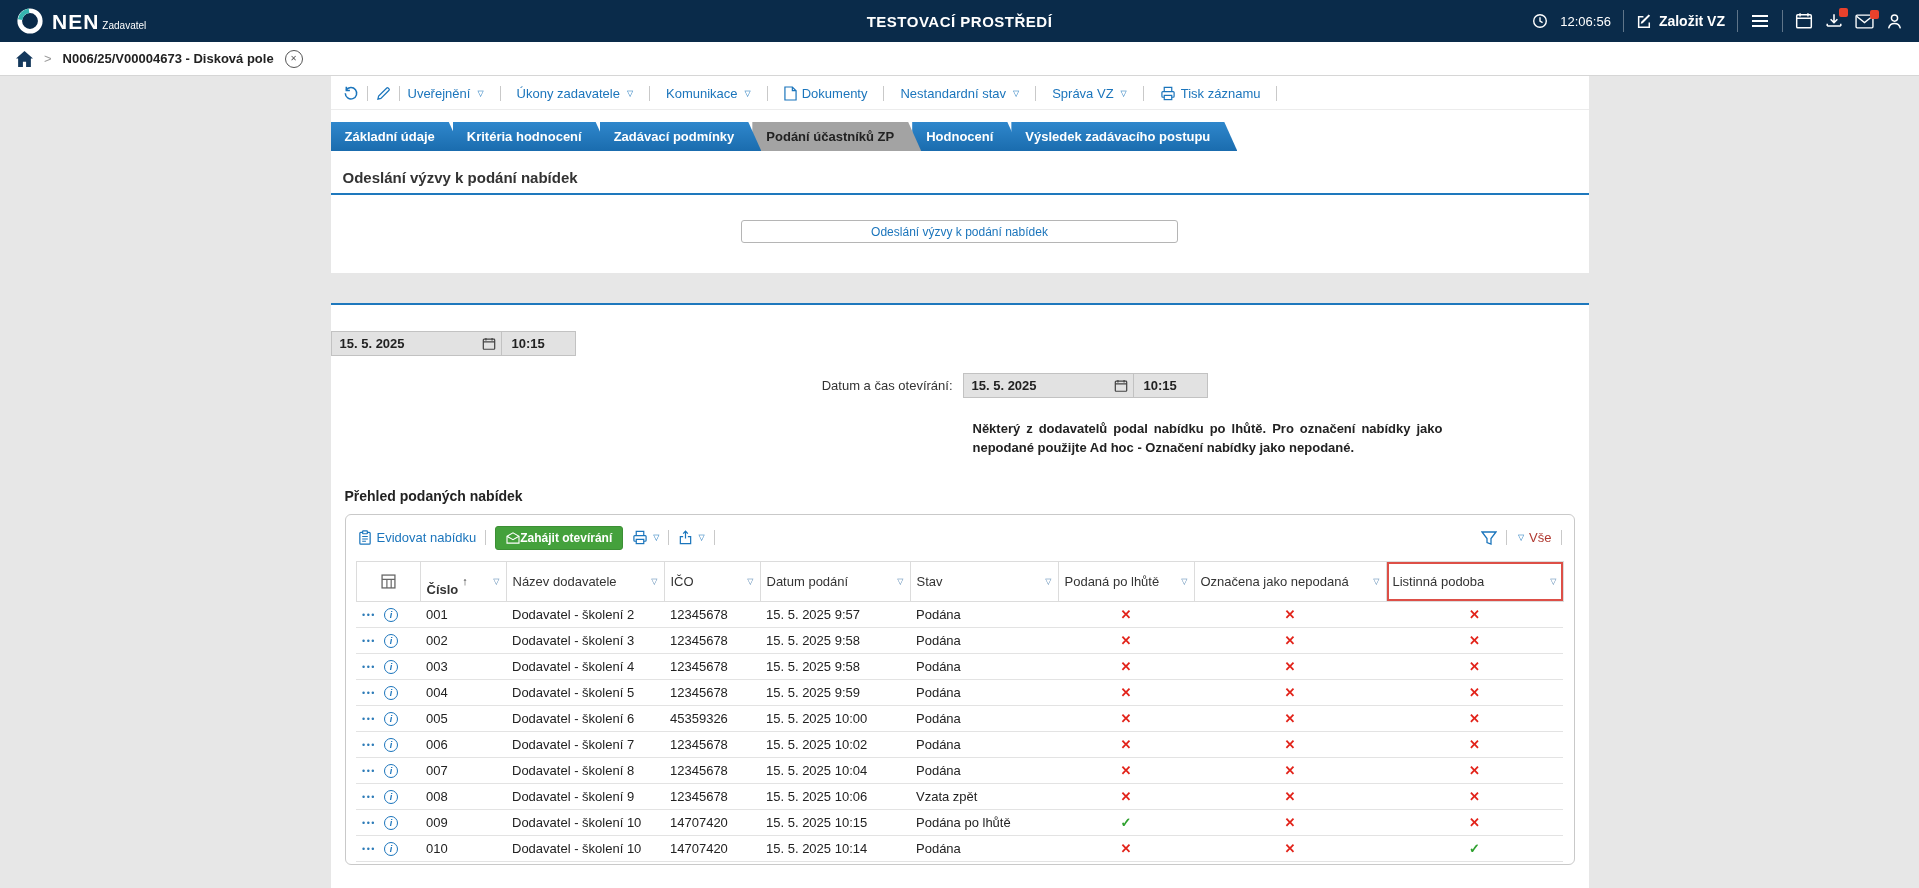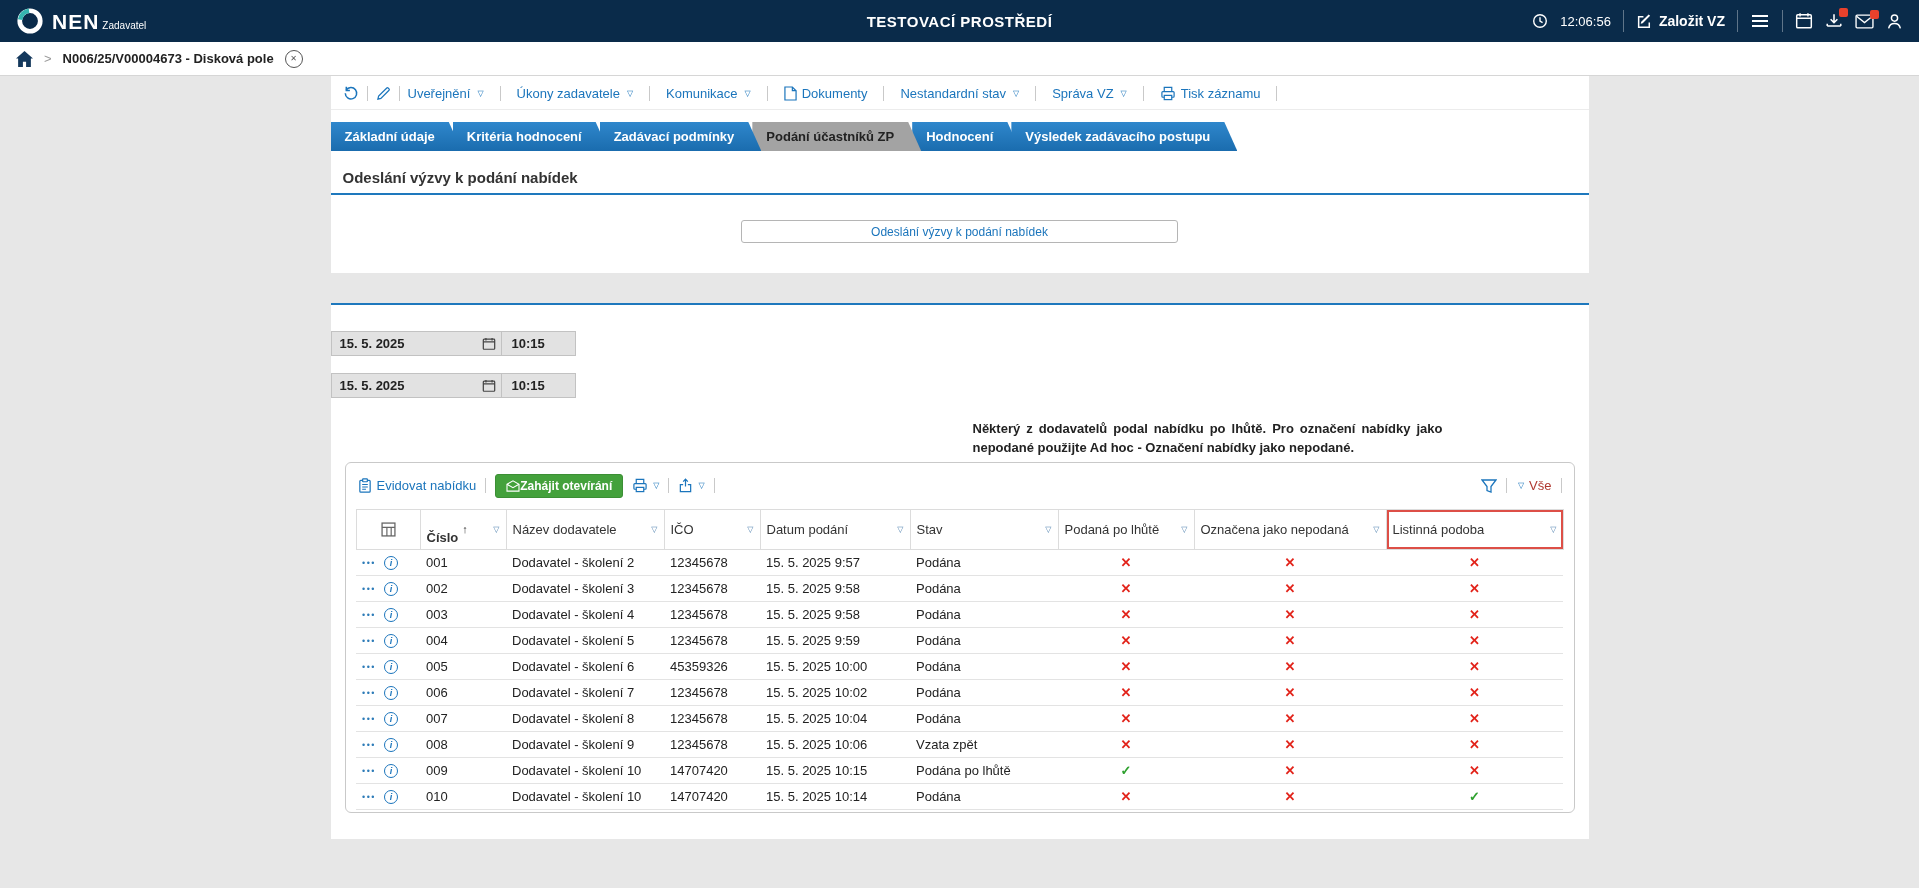--- a/index.html
+++ b/index.html
@@ -334,35 +334,37 @@
             <span class="cal">
               <svg width="14" height="14" viewBox="0 0 16 16" fill="none" stroke="#444" stroke-width="1.4">
                   <rect x="1.5" y="2.5" width="13" height="11.5" rx="1"></rect>
                   <path d="M1.5 5.5h13M4.5 1v3M11.5 1v3"></path>
                 </svg>
             </span>
             <span class="tval">10:15</span>
           </div>
         </div>
         <div class="frow">
+          <label class="flabel">Datum a čas otevírání:</label>
           <div class="control">
             <span class="dval">15. 5. 2025</span>
             <span class="cal">
               <svg width="14" height="14" viewBox="0 0 16 16" fill="none" stroke="#444" stroke-width="1.4">
                   <rect x="1.5" y="2.5" width="13" height="11.5" rx="1"></rect>
                   <path d="M1.5 5.5h13M4.5 1v3M11.5 1v3"></path>
                 </svg>
             </span>
             <span class="tval">10:15</span>
           </div>
         </div>
         <p class="warning">Některý z dodavatelů podal nabídku po lhůtě. Pro označení nabídky jako nepodané použijte Ad hoc - Označení nabídky jako nepodané.</p>
       </div>
     </section>
 
+    <h3 class="grid-title">Přehled podaných nabídek</h3>
 
     <div class="grid-box">
       <div class="grid-toolbar">
         <button class="link-btn">
           <span style="display:flex">
             <svg width="14" height="15" viewBox="0 0 14 16">
                 <rect x="1.5" y="2.5" width="11" height="12.5" rx="1" fill="none" stroke="#1b75bc" stroke-width="1.3"></rect>
                 <rect x="4.5" y="1" width="5" height="3" rx="0.5" fill="#fff" stroke="#1b75bc" stroke-width="1.3"></rect>
                 <path d="M4 7h6M4 9.5h6M4 12h4" stroke="#1b75bc" stroke-width="1.1"></path>
               </svg>

